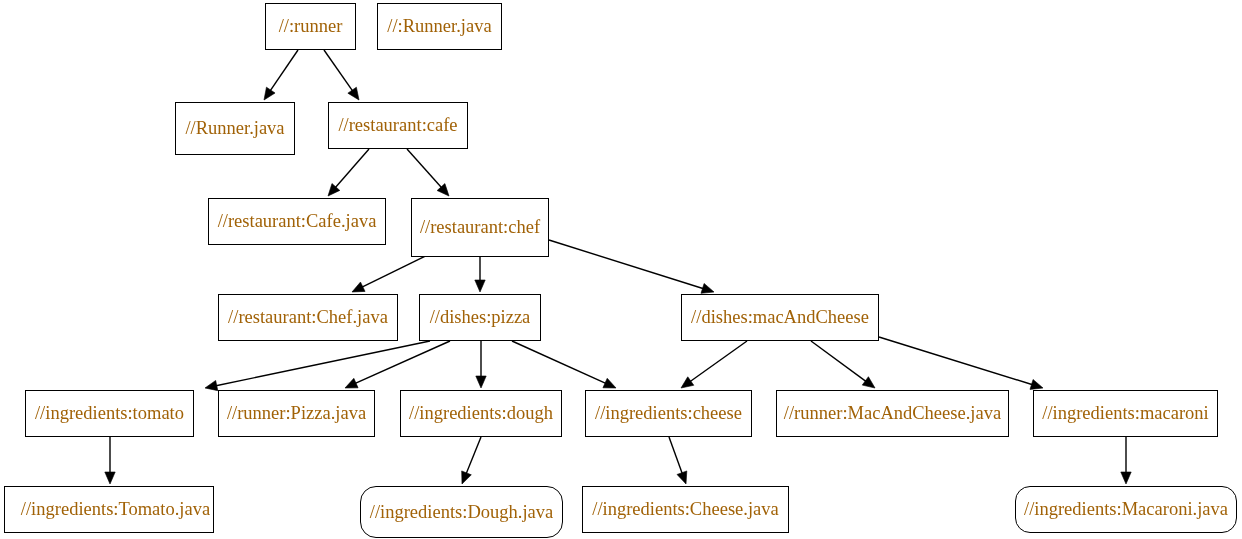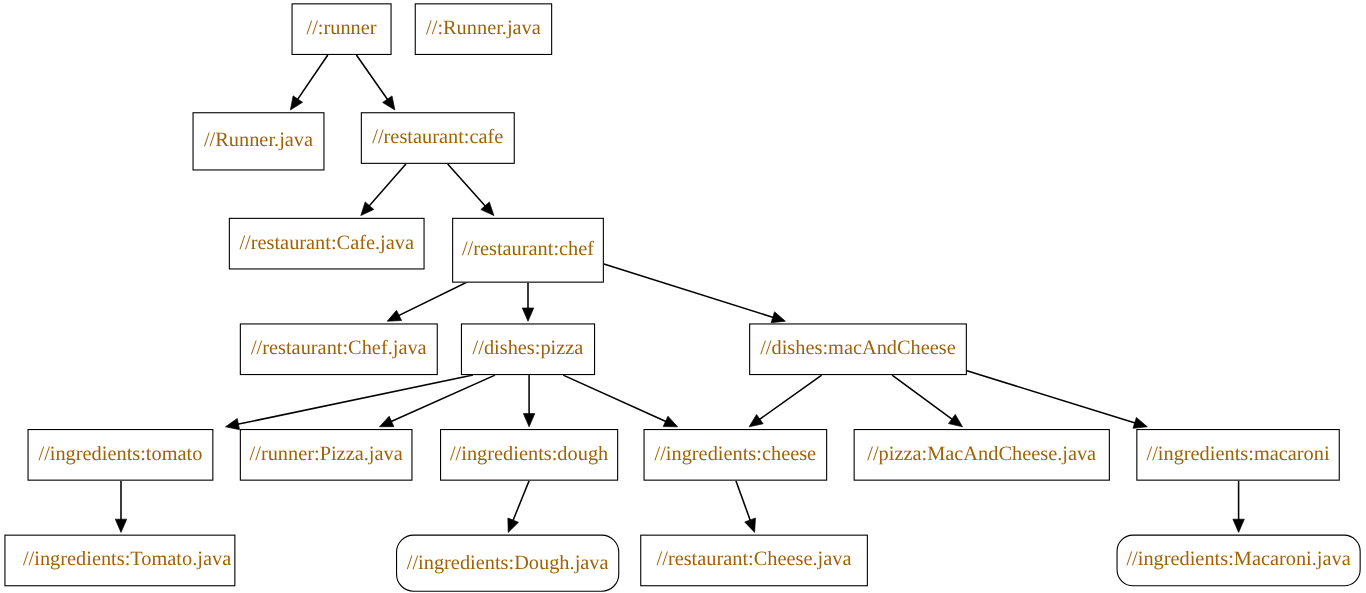--- a/index.html
+++ b/index.html
@@ -164,31 +164,31 @@
       <div class="node-box" style="left: 218px; top: 390px; width: 157px; height: 47px; border-color: rgb(0, 0, 0); background: rgb(255, 255, 255);">
         <span class="node-label">//runner:Pizza.java</span>
       </div>
       <div class="node-box" style="left: 400px; top: 390px; width: 162px; height: 47px; border-color: rgb(0, 0, 0); background: rgb(255, 255, 255);">
         <span class="node-label">//ingredients:dough</span>
       </div>
       <div class="node-box" style="left: 585px; top: 390px; width: 167px; height: 47px; border-color: rgb(0, 0, 0); background: rgb(255, 255, 255);">
         <span class="node-label">//ingredients:cheese</span>
       </div>
       <div class="node-box" style="left: 776px; top: 390px; width: 233px; height: 47px; border-color: rgb(0, 0, 0); background: rgb(255, 255, 255);">
-        <span class="node-label">//pizza:MacAndCheese.java</span>
+        <span class="node-label">//runner:MacAndCheese.java</span>
       </div>
       <div class="node-box" style="left: 1033px; top: 390px; width: 185px; height: 47px; border-color: rgb(0, 0, 0); background: rgb(255, 255, 255);">
         <span class="node-label">//ingredients:macaroni</span>
       </div>
       <div class="node-box" style="left: 4px; top: 486px; width: 210px; height: 47px; border-color: rgb(0, 0, 0); background: rgb(255, 255, 255); padding-left: 13px;">
         <span class="node-label">//ingredients:Tomato.java</span>
       </div>
       <div class="node-box" style="left: 360px; top: 486px; width: 203px; height: 52px; border-color: rgb(0, 0, 0); background: rgb(255, 255, 255); border-radius: 16px;">
         <span class="node-label">//ingredients:Dough.java</span>
       </div>
       <div class="node-box" style="left: 582px; top: 486px; width: 207px; height: 47px; border-color: rgb(0, 0, 0); background: rgb(255, 255, 255);">
-        <span class="node-label">//restaurant:Cheese.java</span>
+        <span class="node-label">//ingredients:Cheese.java</span>
       </div>
       <div class="node-box" style="left: 1015px; top: 486px; width: 222px; height: 47px; border-color: rgb(0, 0, 0); background: rgb(255, 255, 255); border-radius: 15px;">
         <span class="node-label">//ingredients:Macaroni.java</span>
       </div>
     </div>
 </div>
 
 </body></html>

